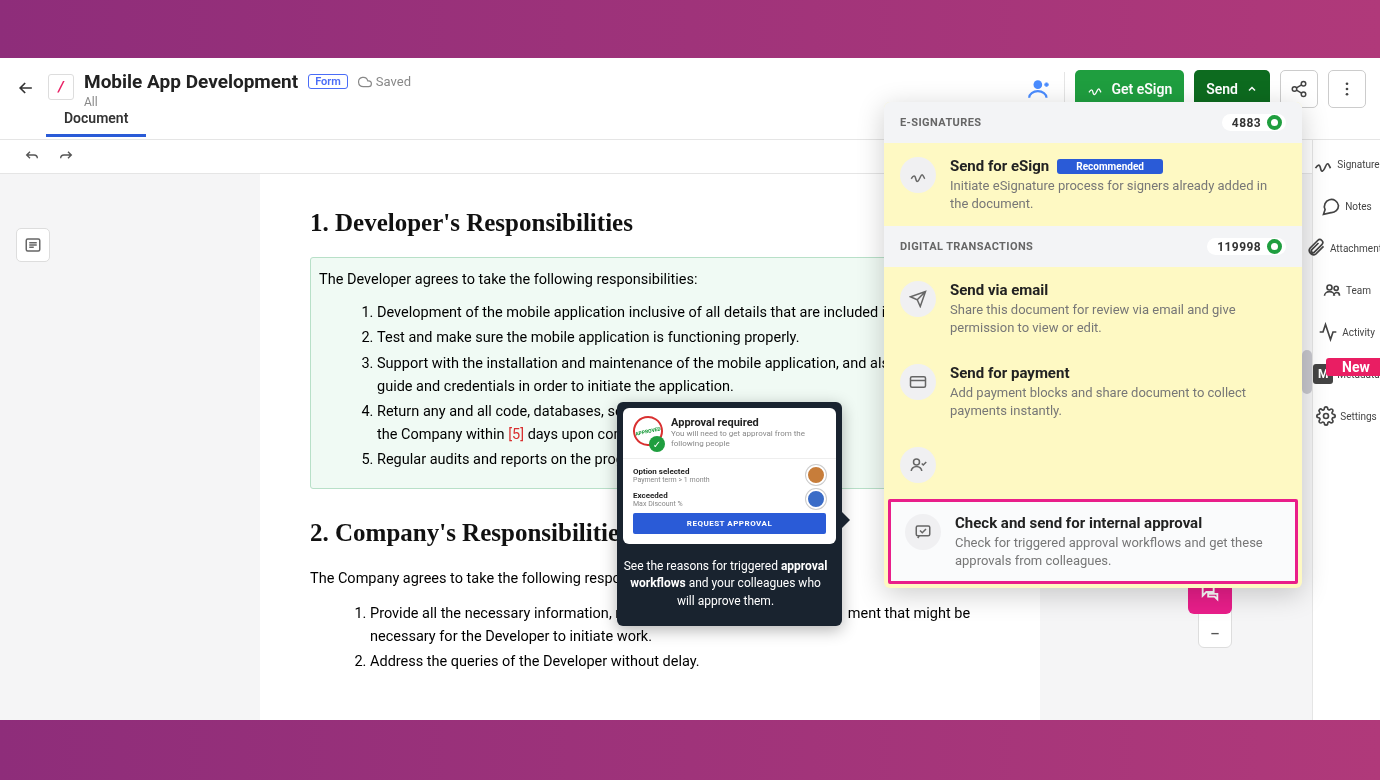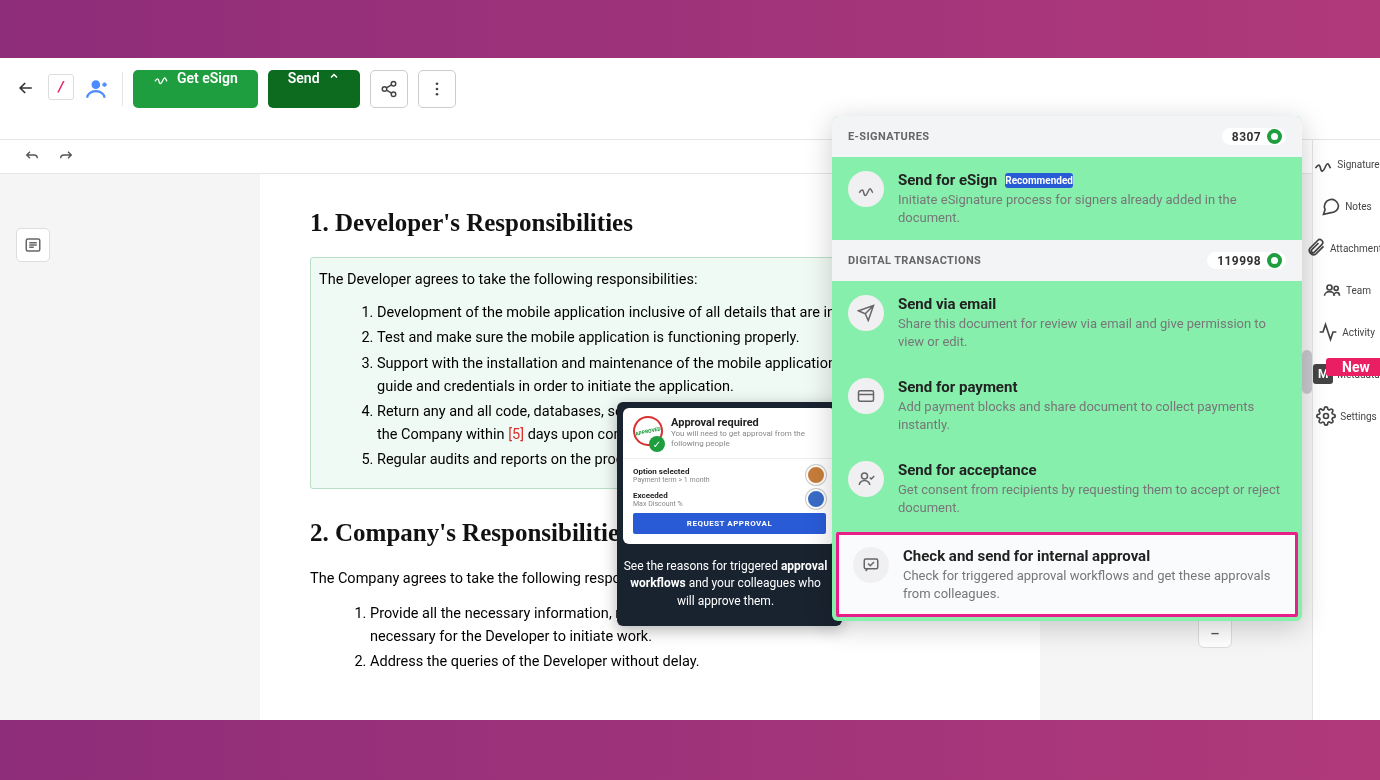--- a/index.html
+++ b/index.html
@@ -19,21 +19,21 @@
 .form-badge { border: 1px solid #4a6cf7; color: #4a6cf7; border-radius: 3px; padding: 0 6px; font-size: 11px; font-weight: 600; }
 .saved { color: #888; font-size: 13px; display: flex; align-items: center; gap: 4px; }
 .saved svg { width: 14px; height: 14px; }
 .crumb { color: #888; font-size: 12px; margin-top: 2px; }
 
 .tab-row { position: absolute; top: 50px; left: 46px; }
 .tab { font-size: 14px; font-weight: 600; color: #333; padding: 8px 18px; border-bottom: 3px solid #2a5bd7; }
 
 .header-actions { display: flex; align-items: center; gap: 10px; }
 .avatar-add { width: 28px; height: 28px; display: flex; align-items: center; justify-content: center; color: #4a8cff; }
-.btn { height: 38px; border-radius: 5px; display: flex; align-items: flex-start; padding: 0 20px; font-size: 14px; font-weight: 600; cursor: pointer; gap: 8px; }
+.btn { height: 38px; border-radius: 5px; display: flex; align-items: center; padding: 0 12px; font-size: 14px; font-weight: 600; cursor: pointer; gap: 8px; }
 .btn-esign { background: #1f9e3f; color: #fff; }
 .btn-send { background: #0d6b1f; color: #fff; }
 .btn-send svg { width: 12px; height: 12px; }
 .btn-icon { width: 38px; height: 38px; border: 1px solid #ccc; border-radius: 5px; display: flex; align-items: center; justify-content: center; cursor: pointer; color: #444; }
 
 .toolbar { position: absolute; top: 140px; left: 0; right: 68px; height: 34px; background: #fff; border-bottom: 1px solid #e5e5e5; display: flex; align-items: center; padding: 0 24px; gap: 18px; }
 .toolbar svg { width: 16px; height: 16px; color: #555; cursor: pointer; }
 
 .rightbar { position: absolute; top: 140px; right: 0; bottom: 60px; width: 68px; background: #fff; border-left: 1px solid #e5e5e5; display: flex; flex-direction: column; align-items: center; padding-top: 14px; gap: 22px; }
 .rightbar-item { display: flex; flex-direction: row; align-items: center; gap: 4px; cursor: pointer; color: #444; position: relative; }
@@ -51,31 +51,31 @@
 .block-highlight { border: 1px solid #b8e0c8; background: #f0faf4; border-radius: 3px; padding: 10px 6px 14px 6px; margin-bottom: 12px; font-size: 14.5px; line-height: 1.6; }
 .block-highlight p { padding-left: 2px; }
 .block-highlight ol { padding-left: 60px; margin-top: 10px; }
 .block-highlight li { margin-bottom: 2px; }
 .var { color: #d93030; }
 .body-p { font-size: 14.5px; line-height: 1.6; margin-bottom: 12px; }
 .body-ol { padding-left: 60px; font-size: 14.5px; line-height: 1.6; }
 .body-ol li { margin-bottom: 2px; }
 
 
-.dropdown { position: absolute; top: 116px; right: 78px; width: 470px; background: #86efac; border-radius: 6px; box-shadow: 0 6px 28px rgba(0,0,0,.2); overflow: hidden; z-index: 50; }
+.dropdown { position: absolute; top: 102px; right: 78px; width: 418px; background: #fef9c3; border-radius: 6px; box-shadow: 0 6px 28px rgba(0,0,0,.2); overflow: hidden; z-index: 50; }
 .dd-section-h { background: #f3f4f6; padding: 12px 16px; display: flex; align-items: center; justify-content: space-between; font-size: 11px; font-weight: 700; color: #666; letter-spacing: .4px; }
 .dd-count { display: flex; align-items: center; gap: 6px; background: #fff; border-radius: 12px; padding: 1px 4px 1px 10px; font-size: 12px; font-weight: 700; color: #333; }
 .dd-count .ring { width: 15px; height: 15px; border: 4px solid #1f9e3f; border-radius: 50%; }
 .dd-item { display: flex; gap: 14px; padding: 14px 16px; cursor: pointer; }
 .dd-icon { width: 36px; height: 36px; border-radius: 50%; background: #f0f0f2; display: flex; align-items: center; justify-content: center; flex-shrink: 0; color: #666; }
 .dd-icon svg { width: 18px; height: 18px; }
 .dd-text { flex: 1; }
 .dd-title-row { display: flex; align-items: center; gap: 8px; }
 .dd-title { font-size: 15px; font-weight: 700; color: #222; }
-.rec-badge { background: #2a5bd7; color: #fff; font-size: 10px; font-weight: 700; padding: 2px 0; border-radius: 3px; }
+.rec-badge { background: #2a5bd7; color: #fff; font-size: 10px; font-weight: 700; padding: 2px 19px; border-radius: 3px; }
 .dd-desc { font-size: 13px; color: #777; line-height: 1.35; margin-top: 2px; }
 .dd-item.hl { border: 3px solid #e91e8a; border-radius: 2px; margin: 2px 4px 4px 4px; padding: 12px 14px; background: #fafbfc; }
 
 
 .tooltip { position: absolute; top: 402px; left: 617px; width: 225px; background: #19232f; border-radius: 6px; box-shadow: 0 4px 16px rgba(0,0,0,.3); z-index: 40; padding-bottom: 12px; }
 .tooltip::after { content: ""; position: absolute; right: -8px; top: 110px; border-left: 8px solid #19232f; border-top: 8px solid transparent; border-bottom: 8px solid transparent; }
 .tt-card { background: #fff; border-radius: 6px; margin: 6px; overflow: hidden; }
 .tt-header { display: flex; gap: 8px; padding: 8px 10px; align-items: flex-start; border-bottom: 1px solid #eee; }
 .stamp { width: 34px; height: 34px; position: relative; }
 .stamp-circle { width: 30px; height: 30px; border: 2.5px solid #d93030; border-radius: 50%; display: flex; align-items: center; justify-content: center; font-size: 5px; font-weight: 800; color: #1f9e3f; transform: rotate(-12deg); }
@@ -104,20 +104,36 @@
 
 <div class="top-bar"></div>
 
 <div class="header">
   <div class="back-btn">
     <svg viewBox="0 0 24 24" width="20" height="20" fill="none" stroke="currentColor" stroke-width="2">
         <path d="M19 12H5M11 18l-6-6 6-6"></path>
       </svg>
   </div>
   <div class="logo-box">/</div>
+  <div class="title-area">
+    <div class="title-row">
+      <div class="doc-title">Mobile App Development</div>
+      <div class="form-badge">Form</div>
+      <div class="saved">
+        <svg viewBox="0 0 24 24" fill="none" stroke="currentColor" stroke-width="2">
+            <path d="M18 10h-1.26A8 8 0 1 0 9 20h9a5 5 0 0 0 0-10z"></path>
+          </svg>
+        <span>Saved</span>
+      </div>
+    </div>
+    <div class="crumb">All</div>
+    <div class="tab-row">
+      <span class="tab">Document</span>
+    </div>
+  </div>
   <div class="header-actions">
     <div class="avatar-add">
       <svg viewBox="0 0 24 24" width="26" height="26" fill="currentColor">
           <circle cx="10" cy="8" r="4"></circle>
           <path d="M2 20c0-3.3 3.6-6 8-6s8 2.7 8 6" fill="none" stroke="currentColor" stroke-width="2"></path>
           <path d="M18 6v4M16 8h4" stroke="currentColor" stroke-width="2"></path>
         </svg>
     </div>
     <div style="width:1px;height:34px;background:#e5e5e5;"></div>
     <div class="btn btn-esign">
@@ -250,21 +266,21 @@
         <path d="M19.4 15a1.65 1.65 0 0 0 .33 1.82l.06.06a2 2 0 1 1-2.83 2.83l-.06-.06a1.65 1.65 0 0 0-1.82-.33 1.65 1.65 0 0 0-1 1.51V21a2 2 0 0 1-4 0v-.09A1.65 1.65 0 0 0 9 19.4a1.65 1.65 0 0 0-1.82.33l-.06.06a2 2 0 1 1-2.83-2.83l.06-.06a1.65 1.65 0 0 0 .33-1.82 1.65 1.65 0 0 0-1.51-1H3a2 2 0 0 1 0-4h.09A1.65 1.65 0 0 0 4.6 9a1.65 1.65 0 0 0-.33-1.82l-.06-.06a2 2 0 1 1 2.83-2.83l.06.06a1.65 1.65 0 0 0 1.82.33H9a1.65 1.65 0 0 0 1-1.51V3a2 2 0 0 1 4 0v.09a1.65 1.65 0 0 0 1 1.51 1.65 1.65 0 0 0 1.82-.33l.06-.06a2 2 0 1 1 2.83 2.83l-.06.06a1.65 1.65 0 0 0-.33 1.82V9c.64.26 1.06.88 1.51 1H21a2 2 0 0 1 0 4h-.09a1.65 1.65 0 0 0-1.51 1z"></path>
       </svg>
     <span>Settings</span>
   </div>
 </div>
 
 <div class="dropdown">
   <div class="dd-section-h">
     <span>E-SIGNATURES</span>
     <div class="dd-count">
-        <span>8307</span>
+        <span>4883</span>
         <div class="ring"></div>
       </div>
   </div>
   <div class="dd-item">
     <div class="dd-icon">
         <svg viewBox="0 0 24 24" fill="none" stroke="currentColor" stroke-width="2">
           <path d="M3 17c3-5 5-5 6 0s3 5 6-2 4-1 6 2"></path>
         </svg>
       </div>
     <div class="dd-text">
@@ -305,24 +321,20 @@
       <div class="dd-desc">Add payment blocks and share document to collect payments instantly.</div>
     </div>
   </div>
   <div class="dd-item">
     <div class="dd-icon">
         <svg viewBox="0 0 24 24" fill="none" stroke="currentColor" stroke-width="2">
           <circle cx="10" cy="8" r="4"></circle>
           <path d="M3 20c0-3 3-6 7-6s7 3 7 6M17 10l2 2 4-4"></path>
         </svg>
       </div>
-    <div class="dd-text">
-      <div class="dd-title">Send for acceptance</div>
-      <div class="dd-desc">Get consent from recipients by requesting them to accept or reject document.</div>
-    </div>
   </div>
   <div class="dd-item hl">
     <div class="dd-icon">
         <svg viewBox="0 0 24 24" fill="none" stroke="currentColor" stroke-width="2">
           <rect x="3" y="4" width="18" height="13" rx="2"></rect>
           <path d="M8 10l3 3 5-5M7 17l-2 3"></path>
         </svg>
       </div>
     <div class="dd-text">
       <div class="dd-title">Check and send for internal approval</div>

